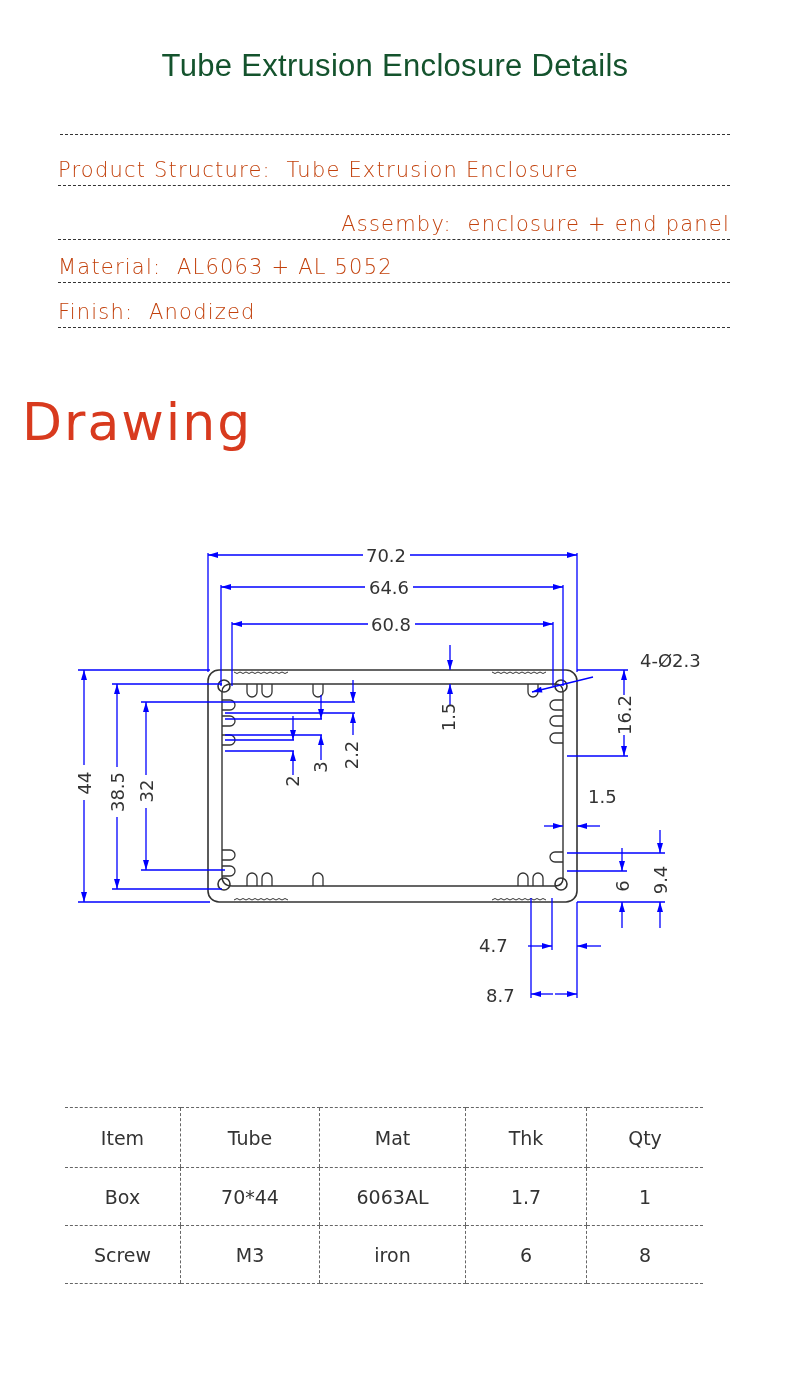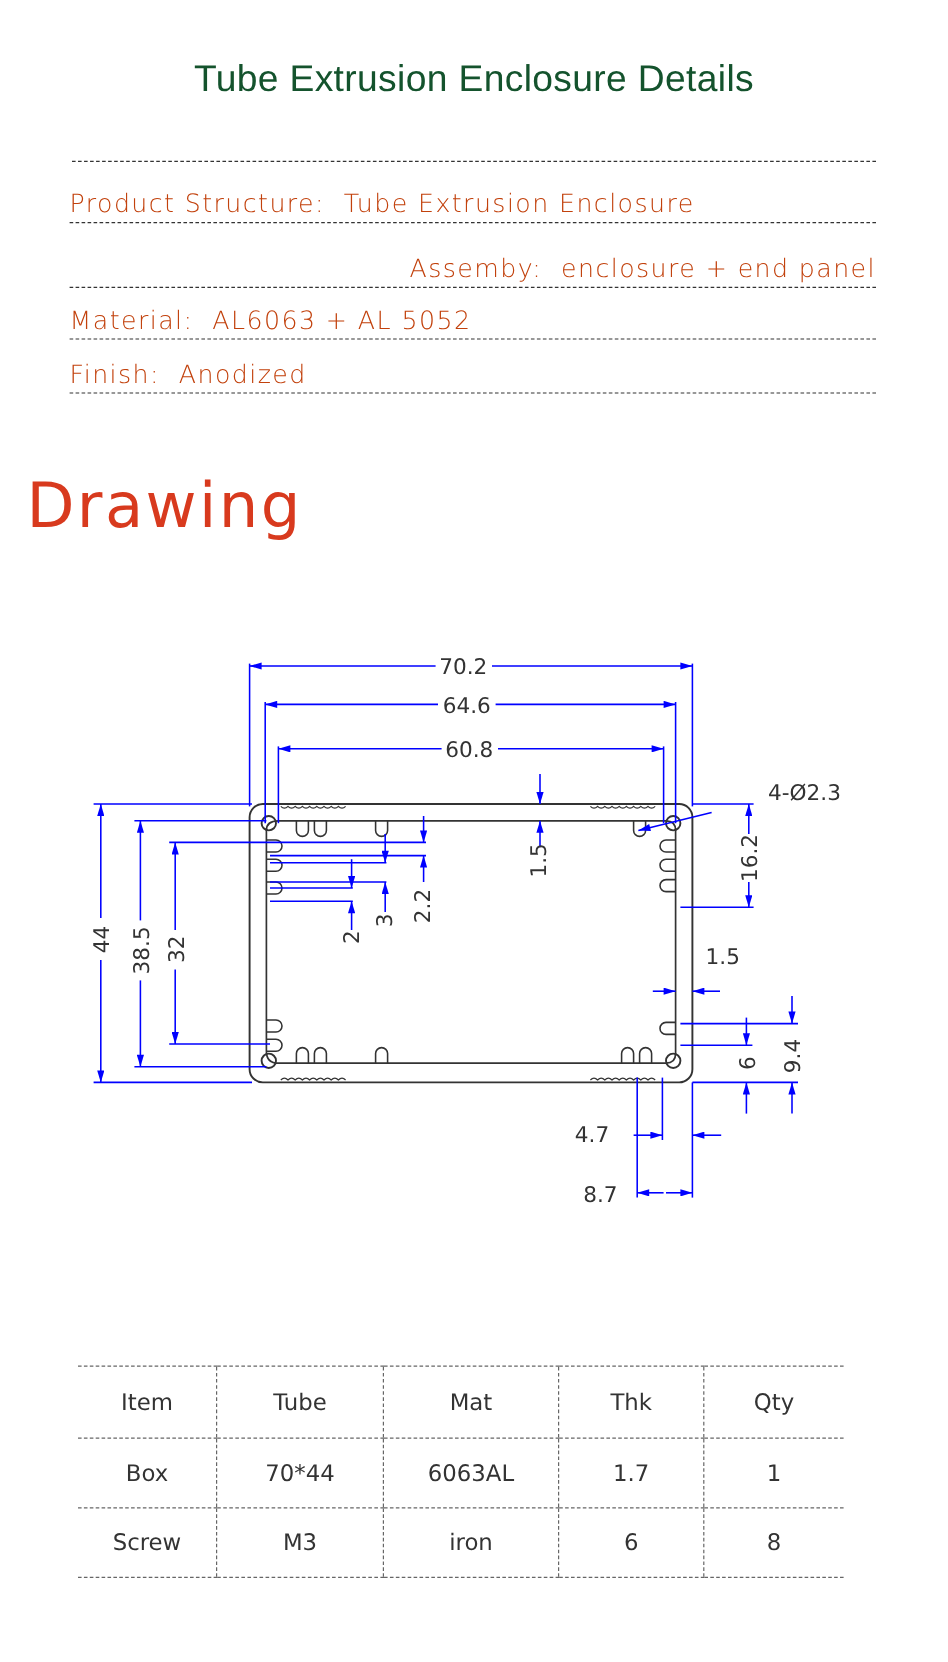--- a/index.html
+++ b/index.html
@@ -4,21 +4,21 @@
 <style>
   html, body { margin: 0; padding: 0; background: #ffffff; }
   body { width: 790px; height: 1385px; position: relative; overflow: hidden; font-family: "DejaVu Sans", sans-serif; color: #222; }
   .title { position: absolute; top: 48px; left: 0; width: 790px; text-align: center; font-family: "Liberation Sans", sans-serif; font-size: 31px; color: #14532d; letter-spacing: 0.3px; }
   .topline { position: absolute; left: 60px; width: 670px; top: 134px; border-top: 1.5px dashed #333; height: 0; }
   .spec { position: absolute; left: 58px; width: 672px; border-bottom: 1.5px dashed #333; font-size: 21px; color: #c2410c; letter-spacing: 1.2px; line-height: 26px; height: 28px; font-family: "DejaVu Sans", sans-serif; font-weight: 300; }
   .spec span { white-space: pre; }
   .drawing-title { position: absolute; left: 22px; top: 392px; font-size: 52px; color: #d83a1e; letter-spacing: 2px; font-family: "DejaVu Sans", sans-serif; }
   svg.drawing { position: absolute; left: 0; top: 520px; }
   .dim { font-family: "DejaVu Sans", sans-serif; font-size: 18px; fill: #333; }
-  table.spec-table { position: absolute; left: 65px; top: 1138px; width: 638px; border-collapse: collapse; }
+  table.spec-table { position: absolute; left: 65px; top: 1107px; width: 638px; border-collapse: collapse; }
   table.spec-table td { border-top: 1px dashed #666; border-bottom: 1px dashed #666; border-left: 1px dashed #666; text-align: center; height: 57px; font-size: 19px; color: #333; font-family: "DejaVu Sans", sans-serif; padding: 0; }
   table.spec-table td:first-child { border-left: none; }
   table.spec-table tr:first-child td { height: 59px; }
 </style>
 </head>
 <body>
 
 <div class="title">Tube Extrusion Enclosure Details</div>
 
 <div class="topline"></div>

